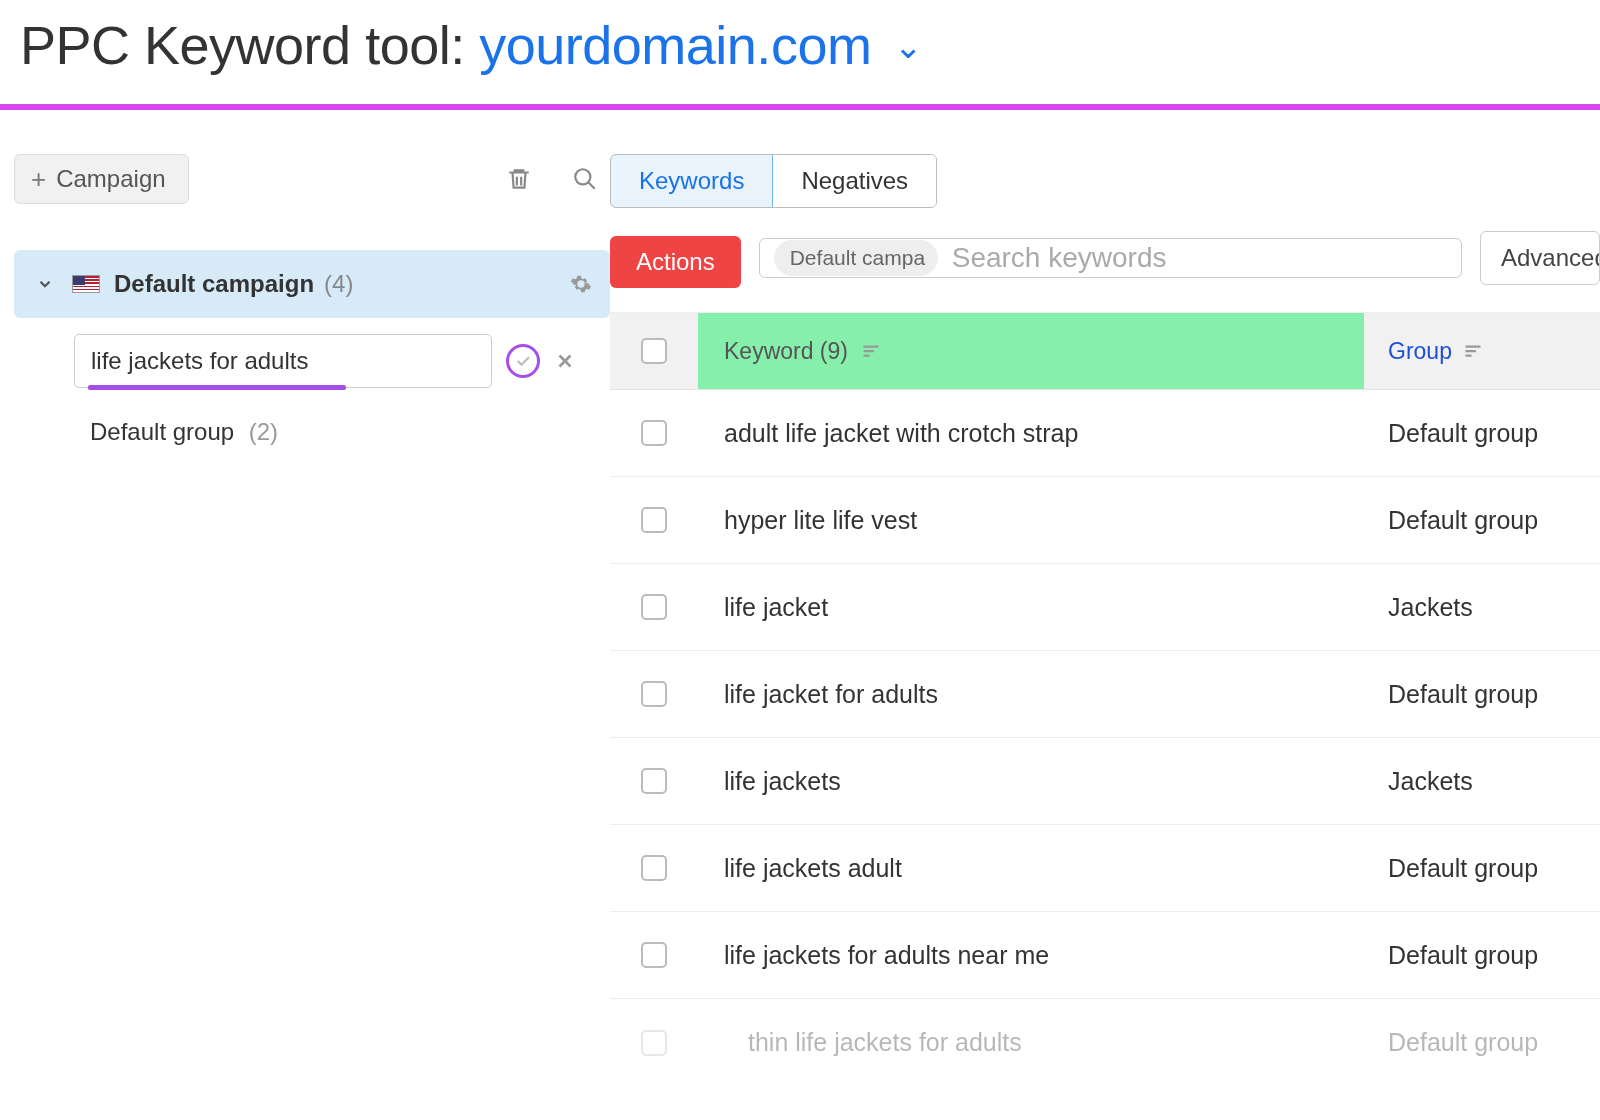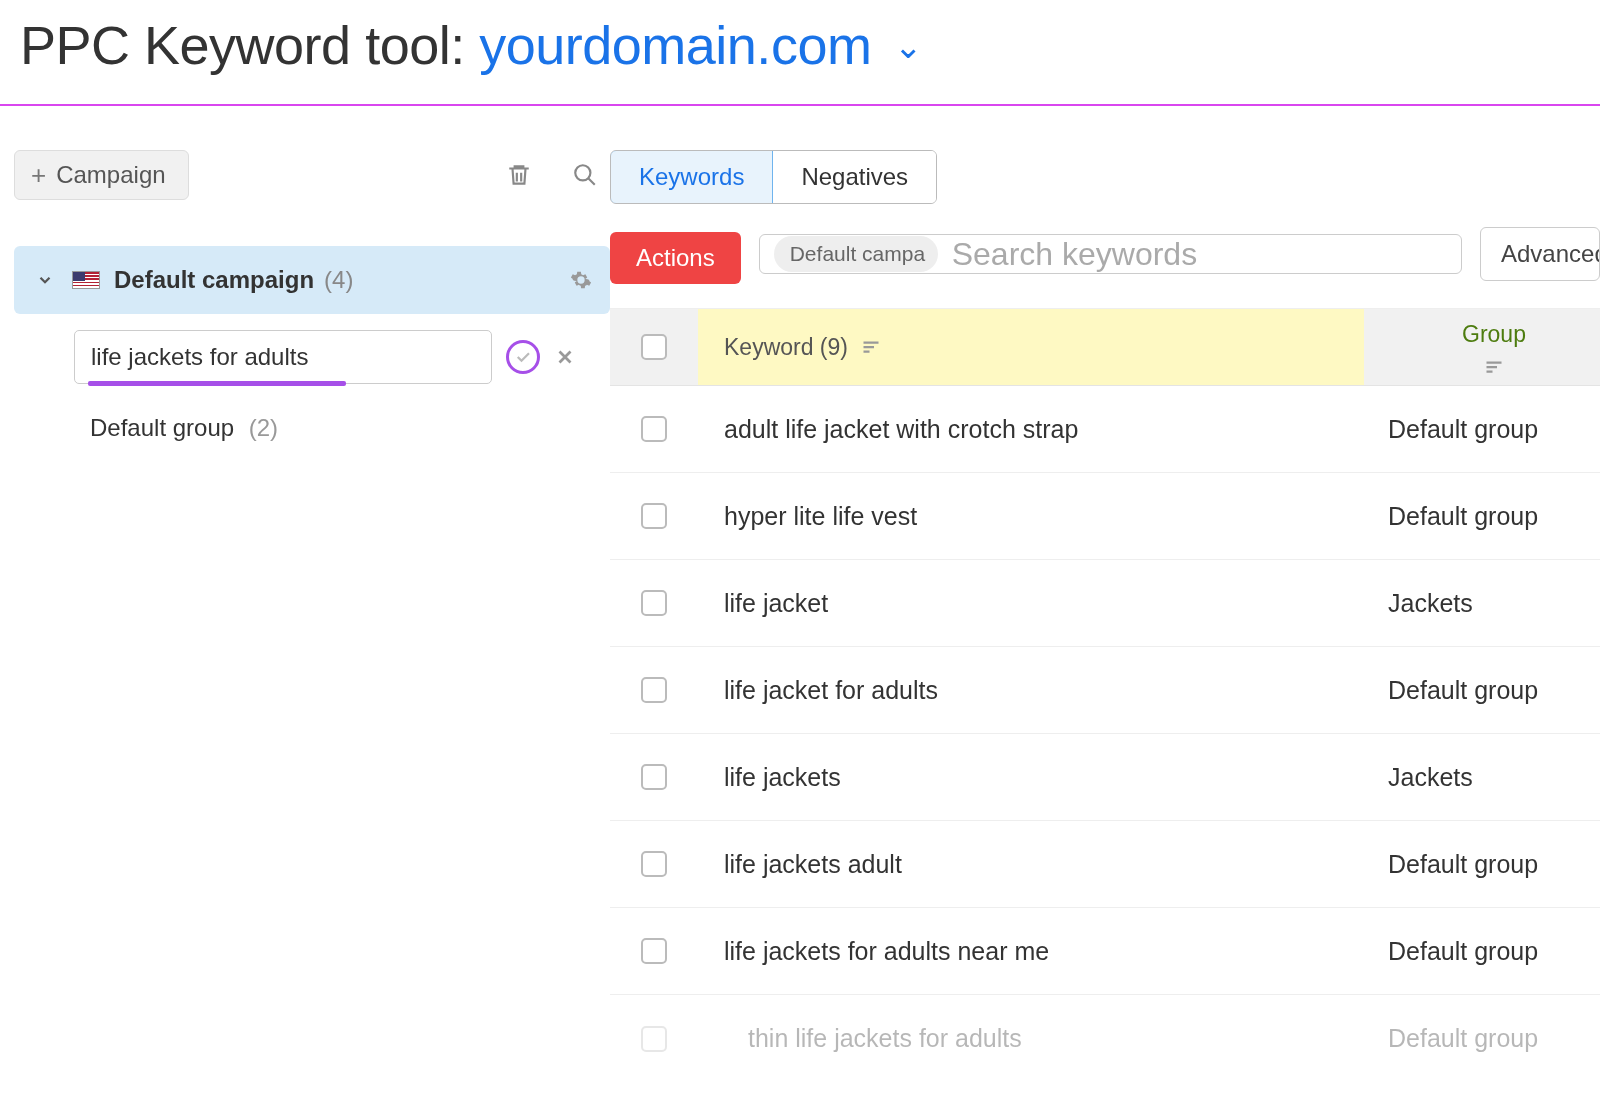--- a/index.html
+++ b/index.html
@@ -1,20 +1,20 @@
 <!DOCTYPE html>
 <html><head>
 <meta charset="utf-8">
 <style>
   * { box-sizing: border-box; margin: 0; padding: 0; font-family: -apple-system, BlinkMacSystemFont, "Segoe UI", Helvetica, Arial, sans-serif; }
   body { background: #fff; color: #333; width: 1600px; height: 1120px; overflow: hidden; }
 
   .header {
     padding: 14px 20px 28px 20px;
-    border-bottom: 2px solid #d946ef;
+    border-bottom: 6px solid #d946ef;
   }
   .header-title {
     font-size: 54px;
     font-weight: 400;
     color: #333;
     letter-spacing: -0.5px;
   }
   .header-domain {
     color: #1a73e8;
     font-weight: 400;
@@ -189,21 +189,21 @@
     font-size: 21px;
     color: #666;
     white-space: nowrap;
     margin-right: 14px;
     flex-shrink: 0;
     max-width: 164px;
     overflow: hidden;
   }
   .search-field {
     border: none;
-    font-size: 32px;
+    font-size: 28px;
     flex: 1;
     min-width: 0;
     outline: none;
     color: #be185d;
   }
   .search-field::placeholder { color: #aaa; }
   .adv-btn {
     border: 1px solid #ccc;
     border-radius: 6px;
     padding: 12px 20px;
@@ -229,36 +229,36 @@
   .col-check { width: 88px; display:flex; justify-content:center; }
   .chk {
     width: 26px; height: 26px;
     border: 2px solid #bbb;
     border-radius: 5px;
     background: #fff;
     cursor: pointer;
   }
   .col-kw {
     flex: 1;
-    background: #fef9c3;
+    background: #86efac;
     height: 100%;
     display: flex;
     align-items: center;
     padding-left: 26px;
     font-size: 23px;
     color: #555;
     gap: 14px;
     min-width: 0;
   }
   .col-group-h {
     width: 236px;
     padding-left: 24px;
     font-size: 23px;
-    color: #4d7c0f;
-    display:flex; align-items:center; gap:12px;flex-direction:column;
+    color: #1d4ed8;
+    display:flex; align-items:center; gap:12px;
   }
   .sort-icon { display:inline-flex; }
   .sort-icon svg { width: 18px; height: 14px; }
 
   .trow {
     display: flex;
     align-items: center;
     height: 87px;
     border-bottom: 1px solid #eee;
   }

